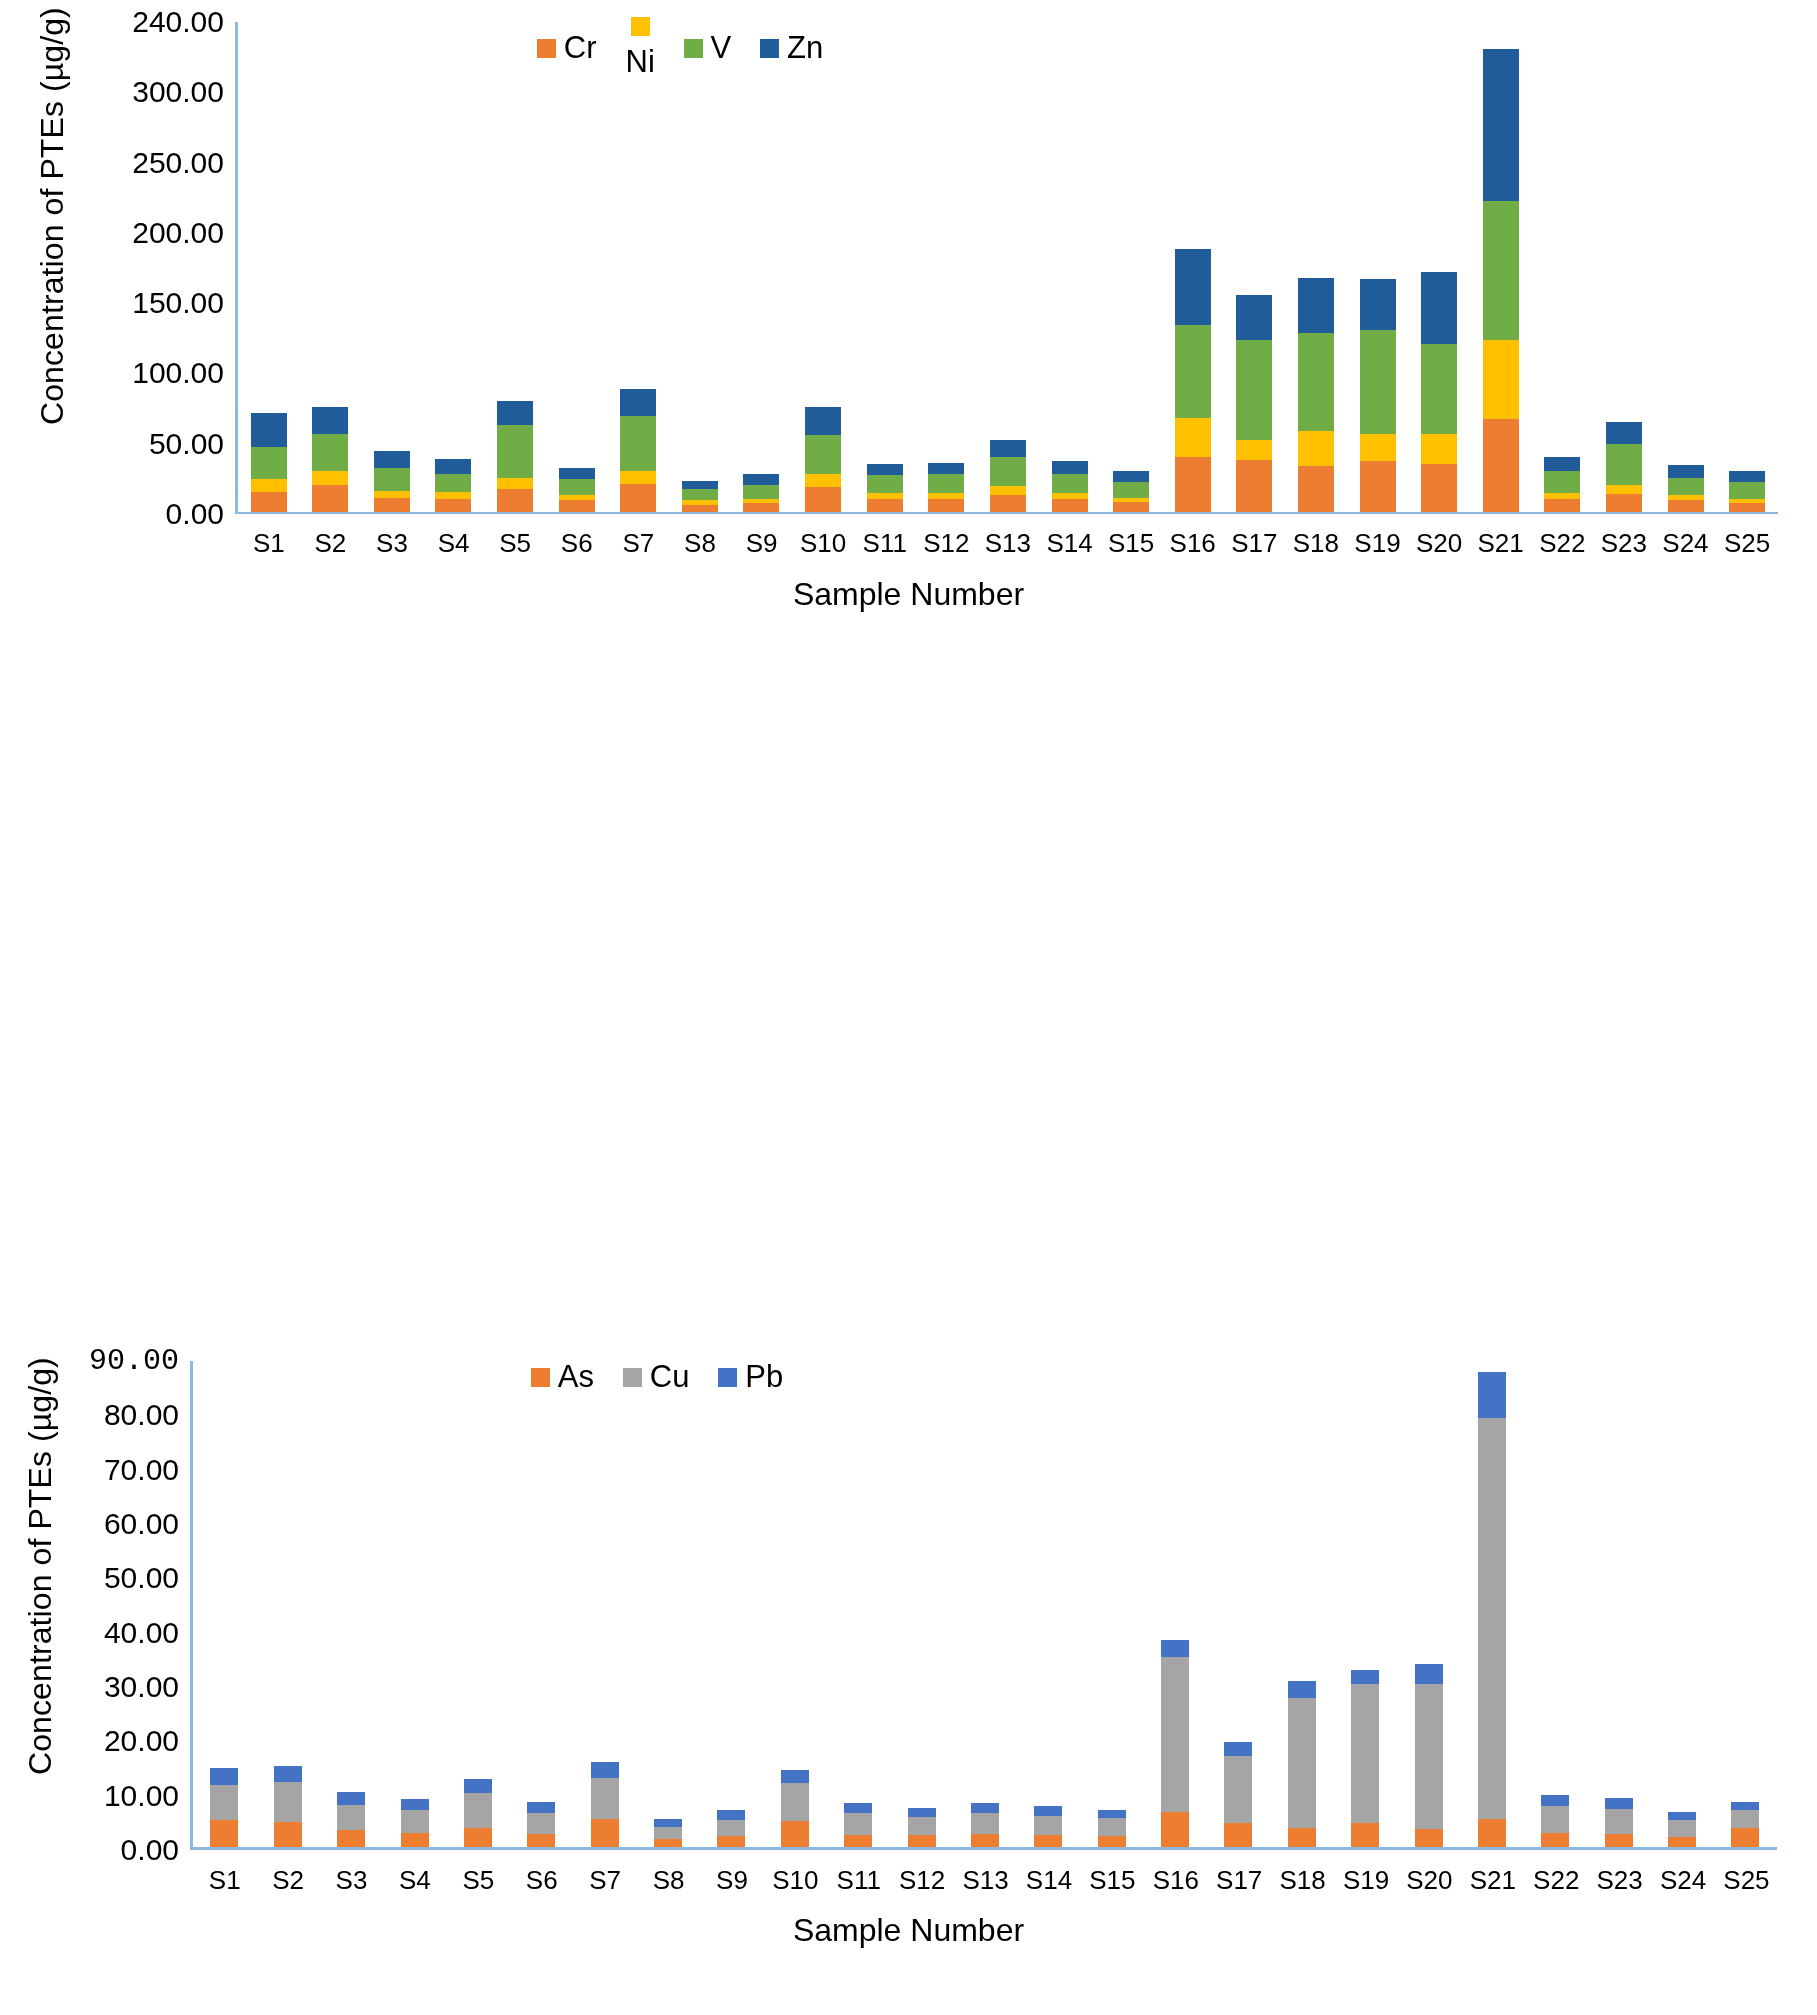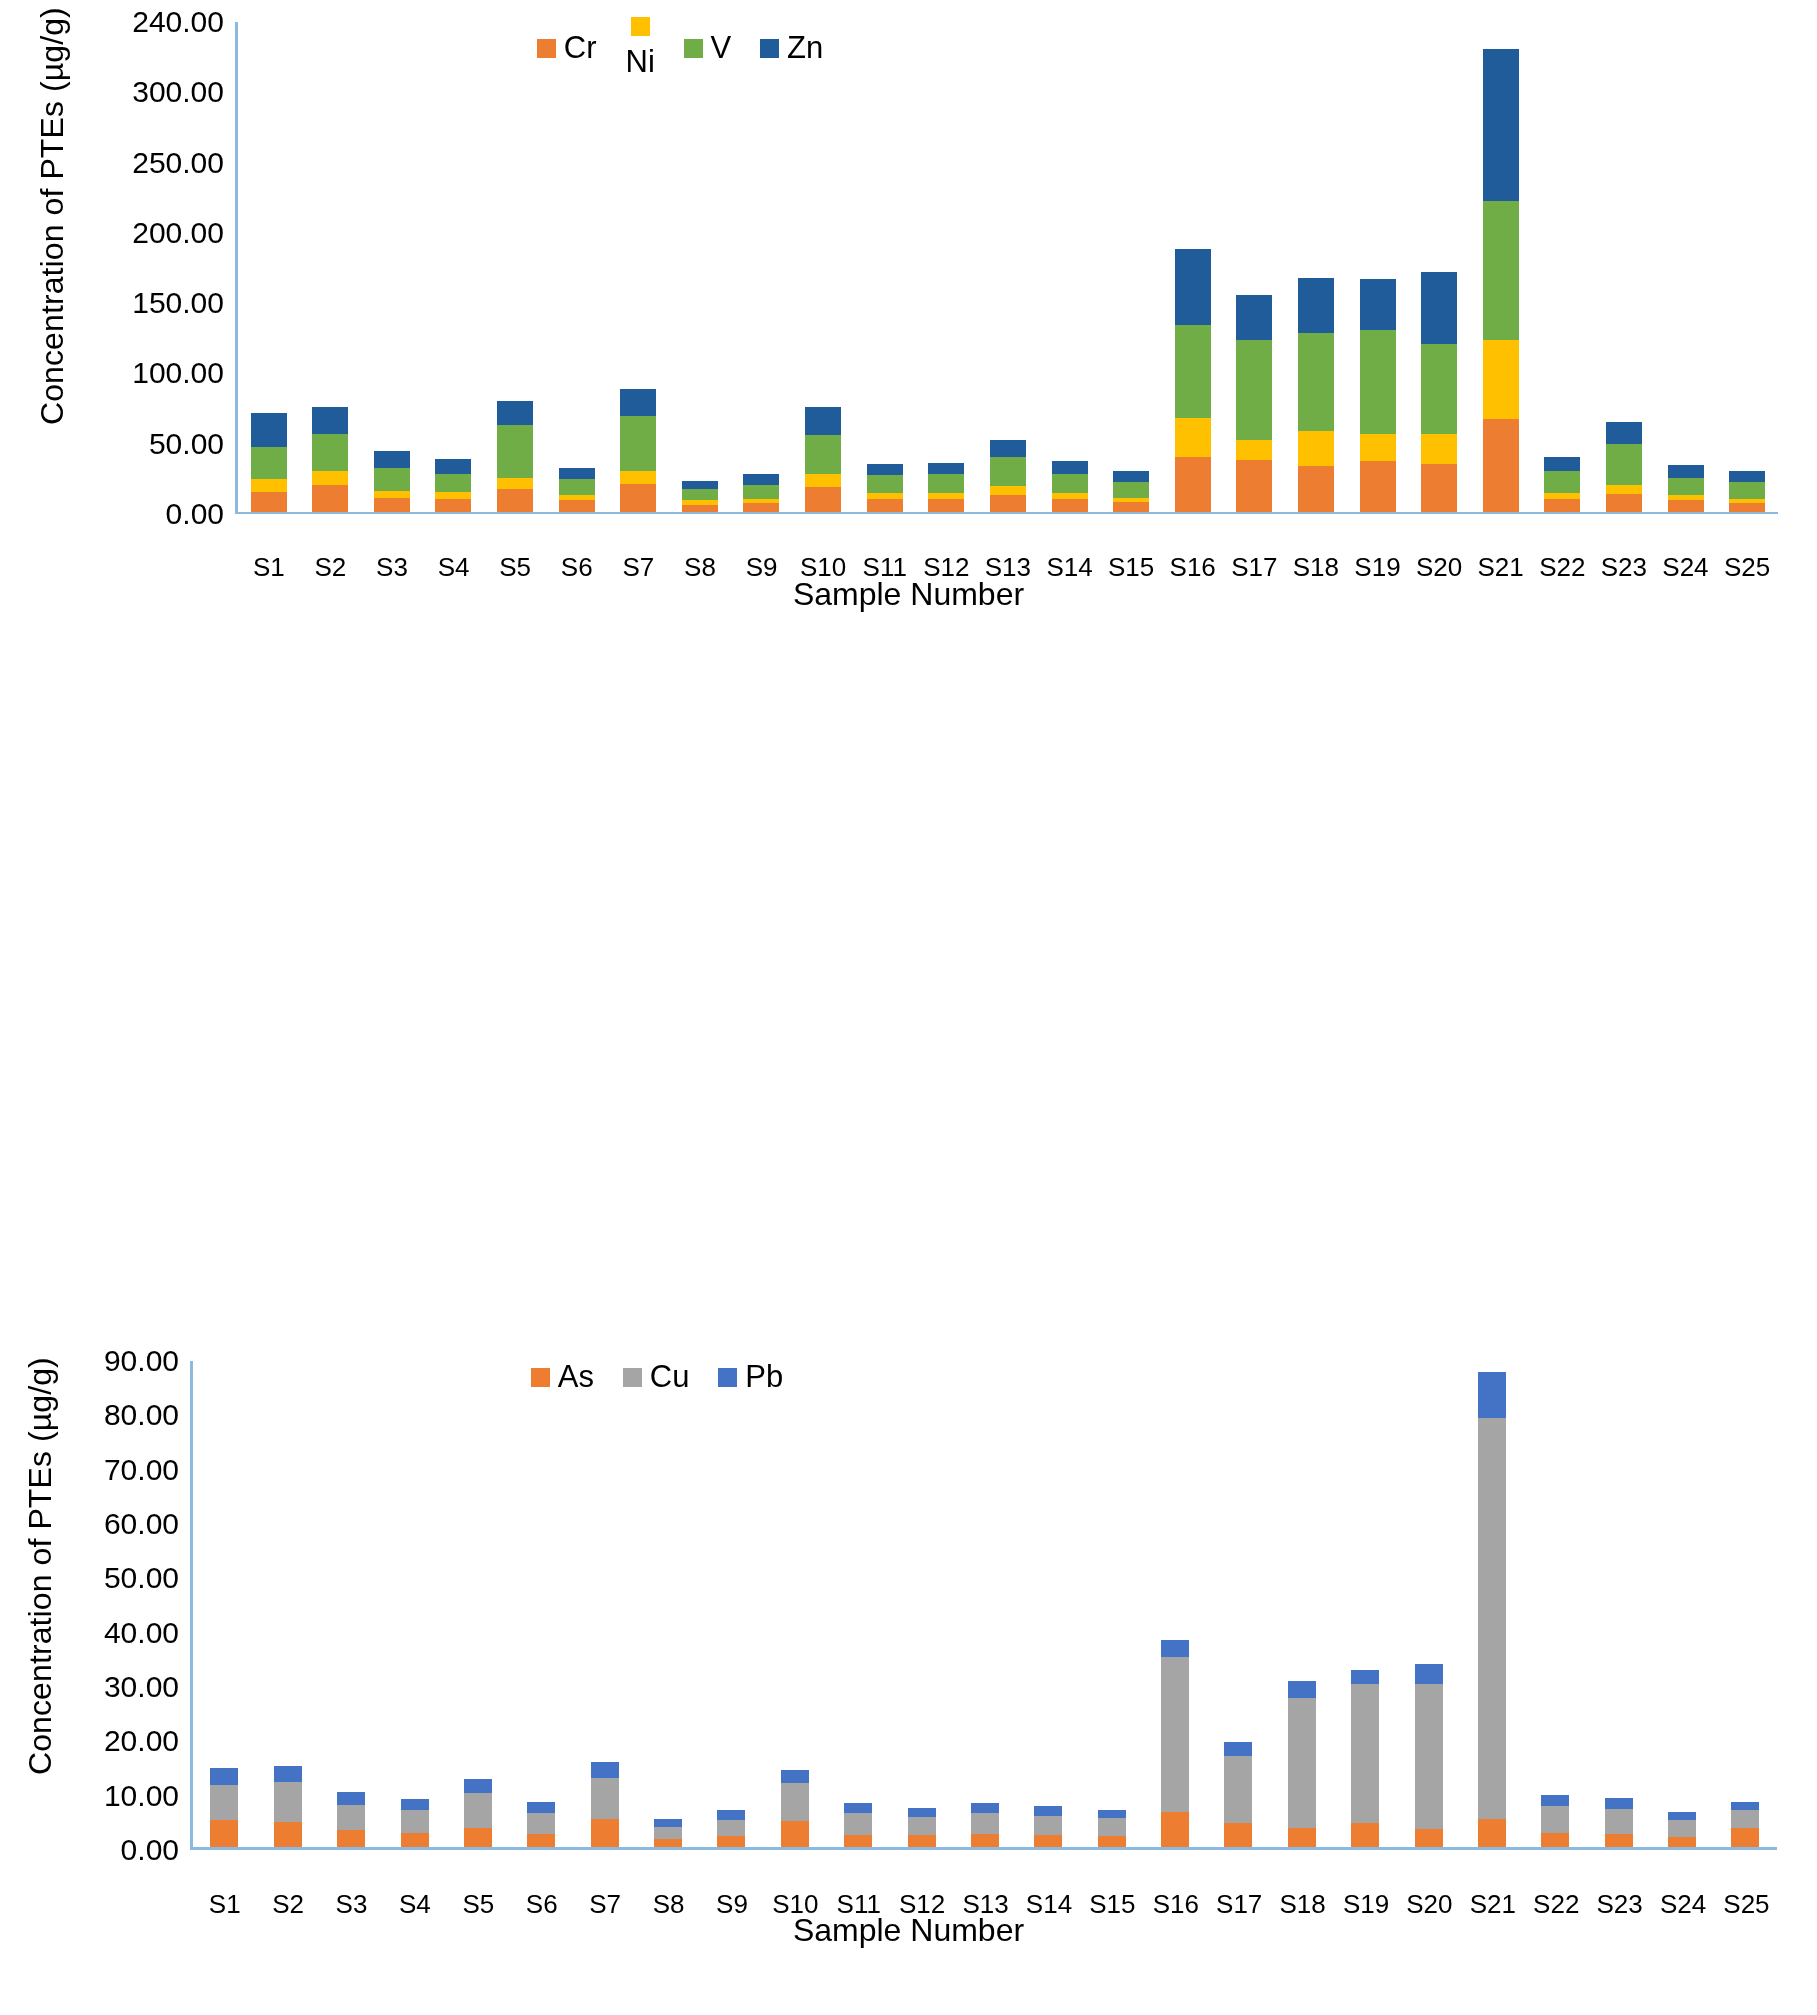--- a/index.html
+++ b/index.html
@@ -82,21 +82,20 @@
   }
   .seg{width:100%;}
 
   
   .xlabels{
     position:absolute;
     left:2.8px;
     right:0;
     display:flex;
     font-size:26px;
-    margin-top:24px;
   }
   .xlab{
     flex:1 1 0;
     text-align:center;
   }
 
   .xtitle{
     position:absolute;
     width:100%;
     text-align:center;
@@ -405,21 +404,21 @@
       <div class="ylabels" id="yl2" style="left: -151px; height: 489px;">
           <div class="ylabel" style="top: 489px;">0.00</div>
           <div class="ylabel" style="top: 435px;">10.00</div>
           <div class="ylabel" style="top: 380px;">20.00</div>
           <div class="ylabel" style="top: 326px;">30.00</div>
           <div class="ylabel" style="top: 272px;">40.00</div>
           <div class="ylabel" style="top: 217px;">50.00</div>
           <div class="ylabel" style="top: 163px;">60.00</div>
           <div class="ylabel" style="top: 109px;">70.00</div>
           <div class="ylabel" style="top: 54px;">80.00</div>
-          <div class="ylabel" style="top: 0px;">90.00</div>
+          <div class="ylabel" style="top: 0px; font-family: Liberation Mono, monospace;">90.00</div>
         </div>
       <div class="axis-v"></div>
       <div class="axis-h" id="ax2" style="bottom: 0px;"></div>
       <div class="bars" id="bars2">
           <div class="slot">
             <div class="bar" style="width: 28px;">
               <div class="seg" style="height: 27px; background: rgb(237, 125, 49);"></div>
               <div class="seg" style="height: 35px; background: rgb(165, 165, 165);"></div>
               <div class="seg" style="height: 17.4px; background: rgb(68, 114, 196);"></div>
             </div>

